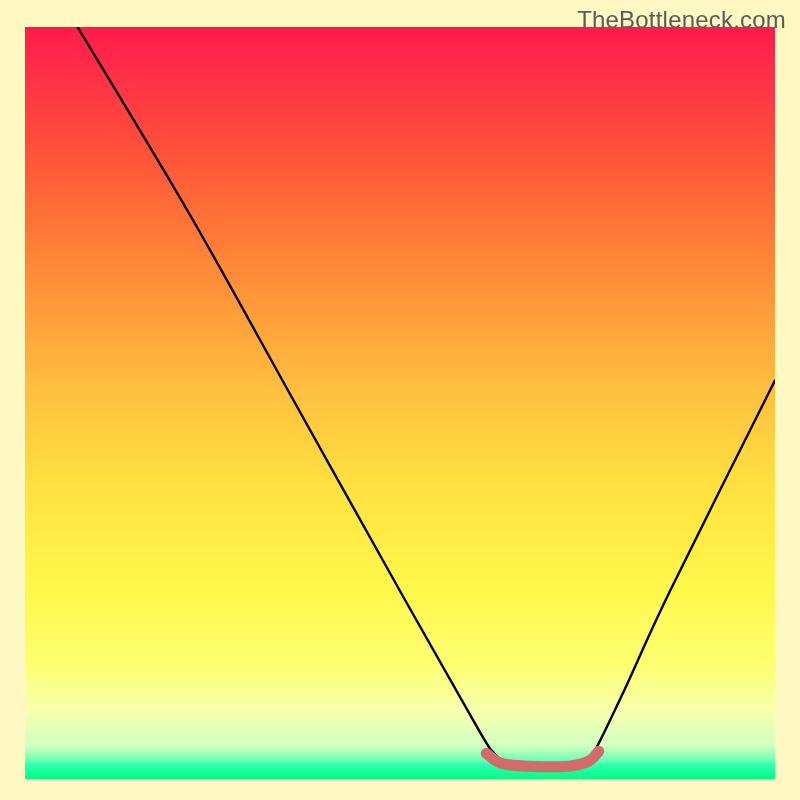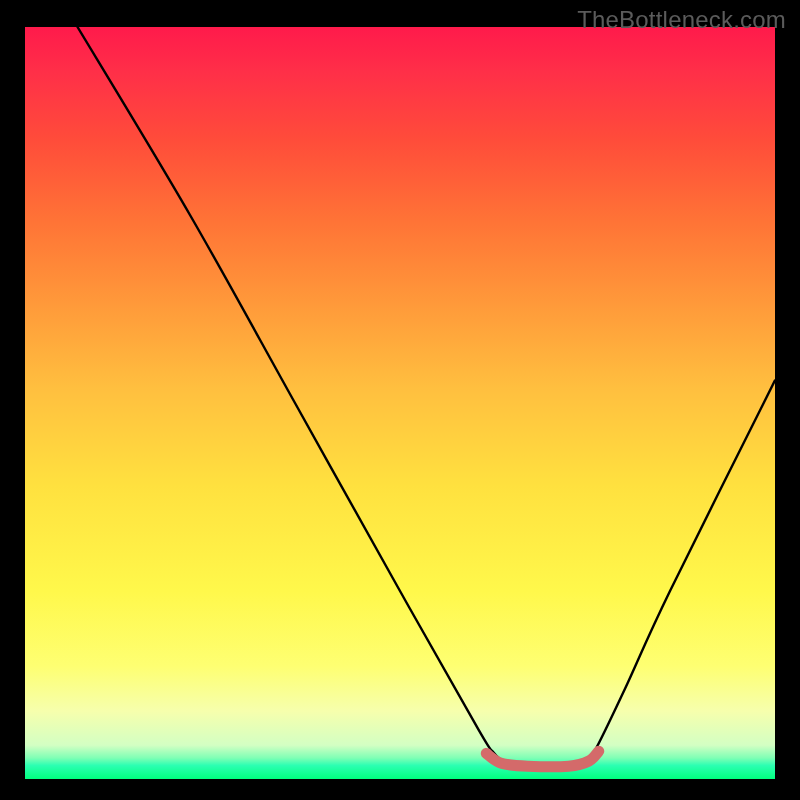--- a/index.html
+++ b/index.html
@@ -6,21 +6,21 @@
     margin: 0;
     padding: 0;
     width: 800px;
     height: 800px;
     overflow: hidden;
   }
   .chart-container {
     position: relative;
     width: 800px;
     height: 800px;
-    background: #000000;
+    background: #fef9c3;
   }
   .watermark {
     position: absolute;
     top: 6px;
     right: 14px;
     font-family: Arial, Helvetica, sans-serif;
     font-size: 24px;
     color: #5b5b5b;
     font-weight: 500;
     letter-spacing: 0.2px;

